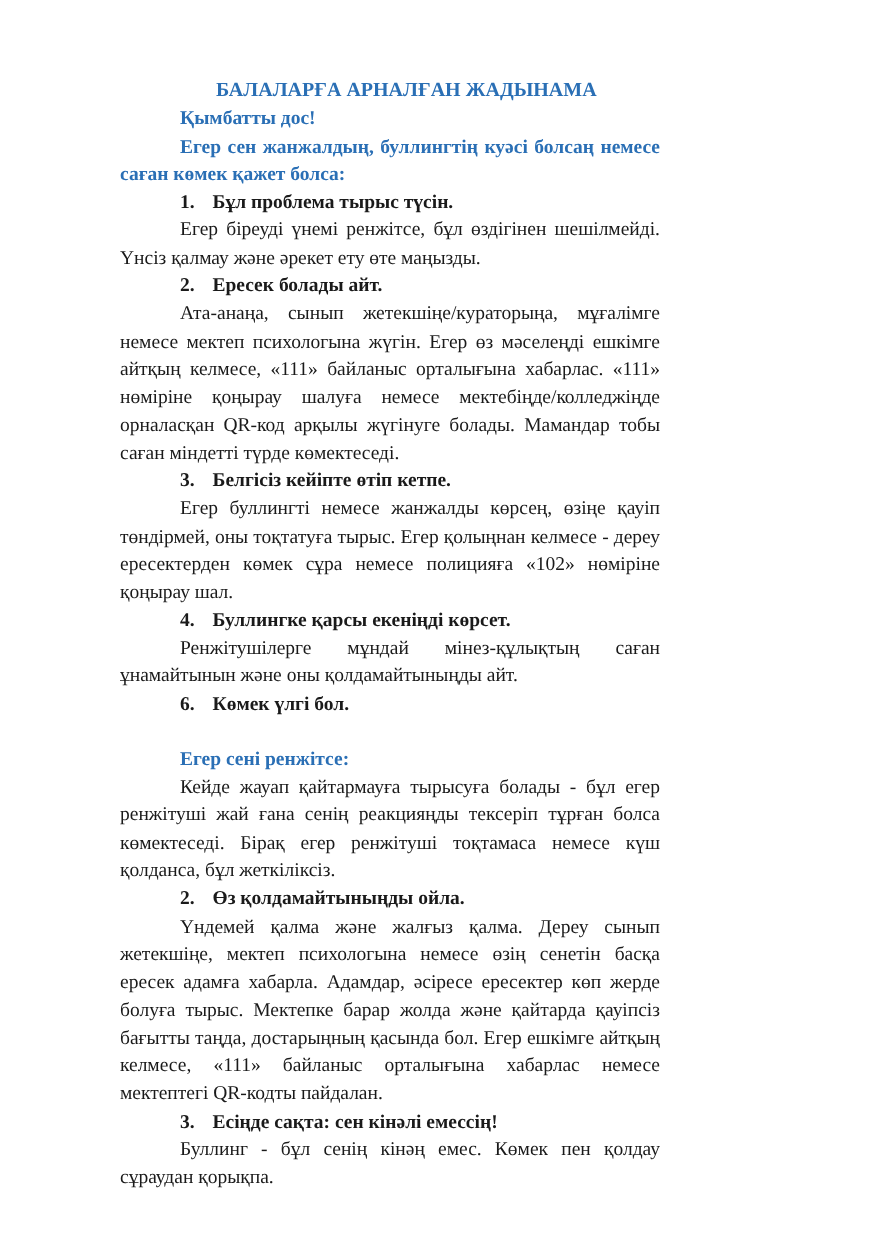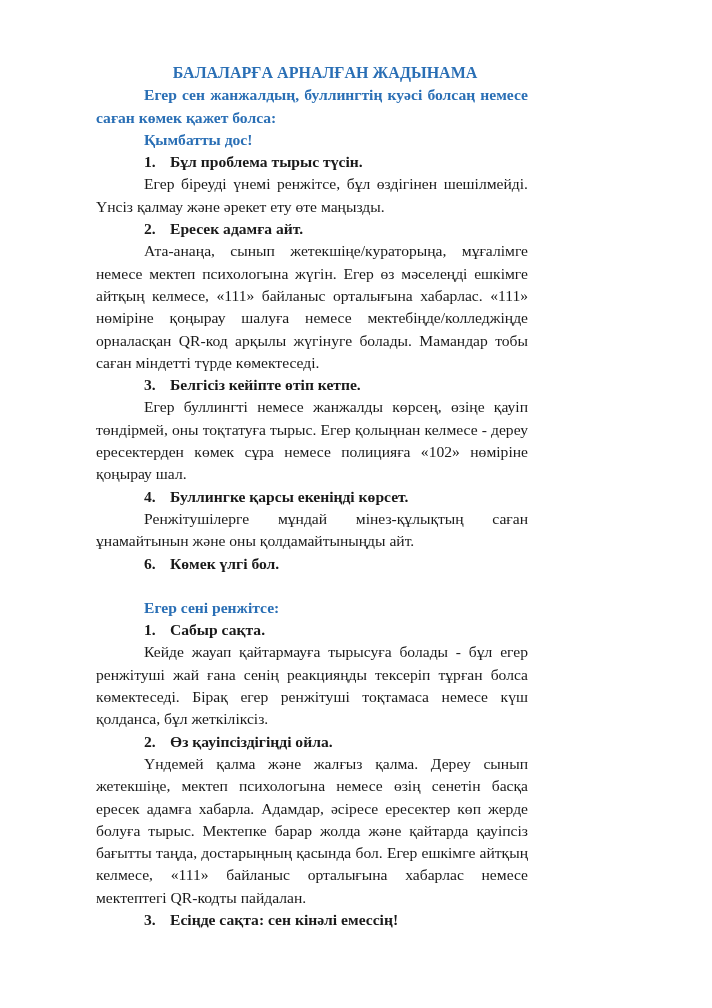--- a/index.html
+++ b/index.html
@@ -30,29 +30,29 @@
     }
     .item-head .num { display: inline-block; width: 26px; }
     p { margin: 0; text-align: justify; }
     .spacer { height: 22px; }
   </style>
 </head>
 <body>
 
 <div class="page">
   <p class="title">БАЛАЛАРҒА АРНАЛҒАН ЖАДЫНАМА</p>
+  <p class="blue indent">Қымбатты дос!</p>
   <p class="blue indent">Егер сен жанжалдың, буллингтің куәсі болсаң немесе саған көмек қажет болса:</p>
-  <p class="blue indent">Қымбатты дос!</p>
 
   <div>
     <div class="item-head"><span class="num">1.</span><span>Бұл проблема тырыс түсін.</span></div>
     <p class="indent">Егер біреуді үнемі ренжітсе, бұл өздігінен шешілмейді. Үнсіз қалмау және әрекет ету  өте маңызды.</p>
   </div>
   <div>
-    <div class="item-head"><span class="num">2.</span><span>Ересек адамға айт.</span></div>
+    <div class="item-head"><span class="num">2.</span><span>Ересек болады айт.</span></div>
     <p class="indent">Ата-анаңа, сынып жетекшіңе/кураторыңа, мұғалімге немесе мектеп психологына жүгін. Егер өз мәселеңді ешкімге айтқың келмесе, «111» байланыс орталығына хабарлас. «111» нөміріне қоңырау шалуға немесе мектебіңде/колледжіңде орналасқан QR-код арқылы жүгінуге болады. Мамандар тобы саған міндетті түрде көмектеседі.</p>
   </div>
   <div>
     <div class="item-head"><span class="num">3.</span><span>Белгісіз кейіпте өтіп кетпе.</span></div>
     <p class="indent">Егер буллингті немесе жанжалды көрсең, өзіңе қауіп төндірмей, оны тоқтатуға тырыс. Егер қолыңнан келмесе - дереу ересектерден көмек сұра немесе полицияға «102» нөміріне қоңырау шал.</p>
   </div>
   <div>
     <div class="item-head"><span class="num">4.</span><span>Буллингке қарсы екеніңді көрсет.</span></div>
     <p class="indent">Ренжітушілерге мұндай мінез-құлықтың саған ұнамайтынын және оны қолдамайтыныңды айт.</p>
   </div>
@@ -60,23 +60,23 @@
   </div>
   <div>
     <div class="item-head"><span class="num">6.</span><span>Көмек үлгі бол.</span></div>
   </div>
 
   <div class="spacer"></div>
 
   <p class="blue indent">Егер сені ренжітсе:</p>
 
   <div>
-    <div class="item-head"><span class="num">1.</span><span>Сабыр сақта.</span></div>
     <p class="indent">Кейде жауап қайтармауға тырысуға болады - бұл егер ренжітуші жай ғана сенің реакцияңды тексеріп тұрған болса көмектеседі. Бірақ егер ренжітуші тоқтамаса немесе күш қолданса, бұл жеткіліксіз.</p>
   </div>
   <div>
-    <div class="item-head"><span class="num">2.</span><span>Өз қауіпсіздігіңді ойла.</span></div>
+    <div class="item-head"><span class="num">2.</span><span>Өз қолдамайтыныңды ойла.</span></div>
     <p class="indent">Үндемей қалма және жалғыз қалма. Дереу сынып жетекшіңе, мектеп психологына немесе өзің сенетін басқа ересек адамға хабарла. Адамдар, әсіресе ересектер көп жерде болуға тырыс. Мектепке барар жолда және қайтарда қауіпсіз бағытты таңда, достарыңның қасында бол. Егер ешкімге айтқың келмесе, «111» байланыс орталығына хабарлас немесе мектептегі QR-кодты пайдалан.</p>
   </div>
   <div>
     <div class="item-head"><span class="num">3.</span><span>Есіңде сақта: сен кінәлі емессің!</span></div>
+    <p class="indent">Буллинг -  бұл сенің кінәң емес. Көмек пен қолдау сұраудан қорықпа.</p>
   </div>
 </div>
 
 </body></html>

